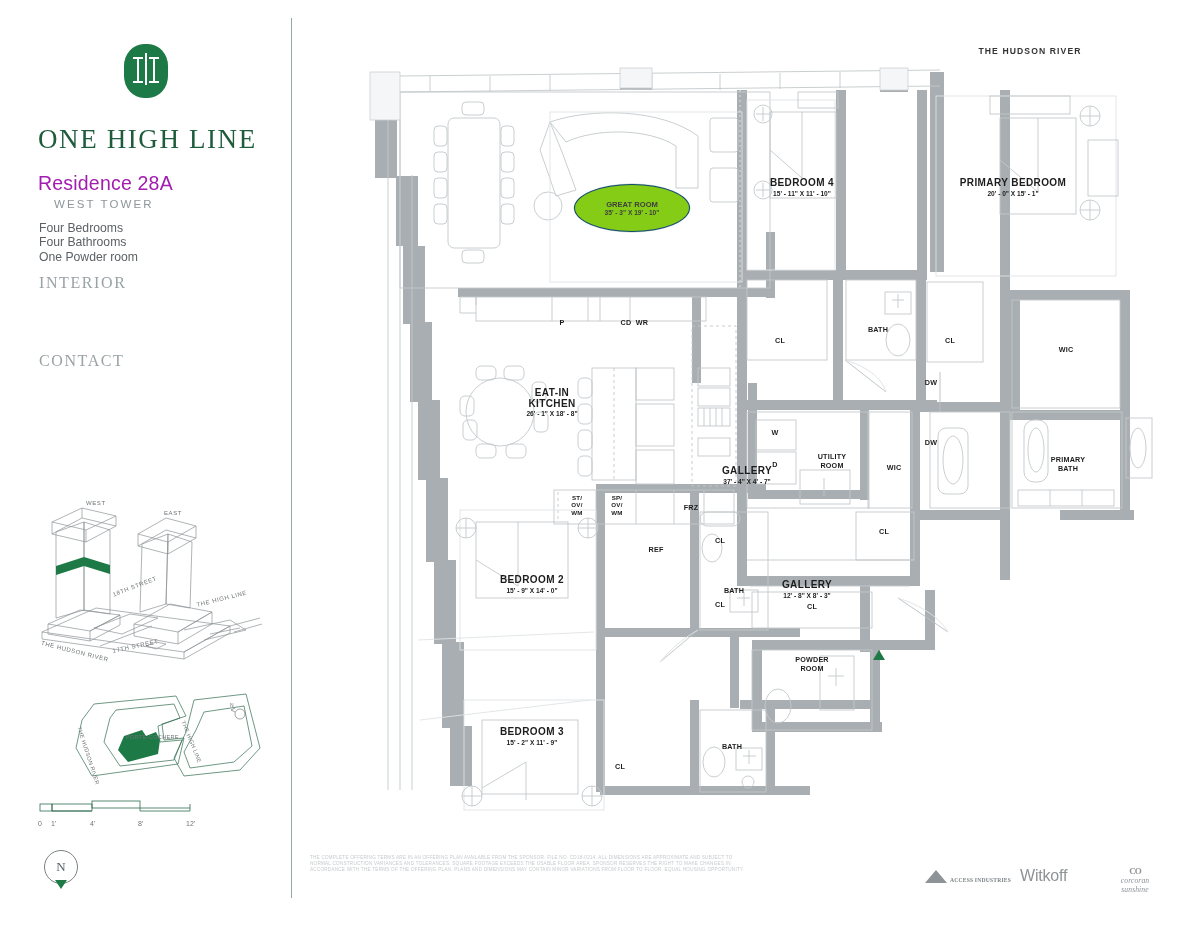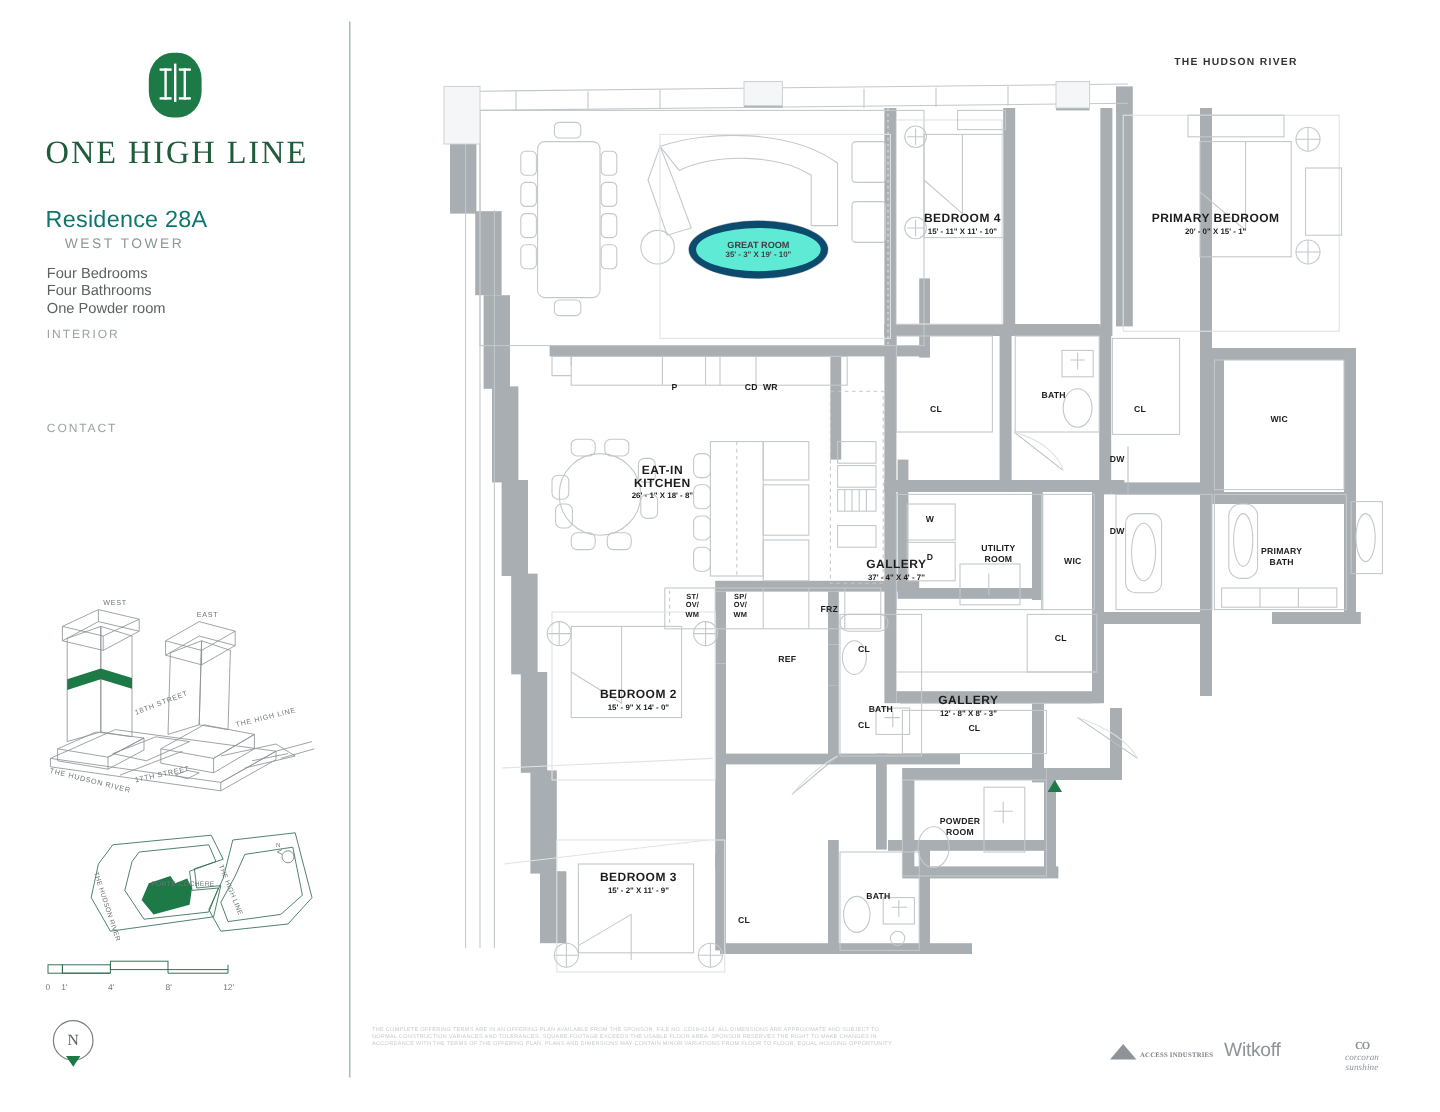--- a/index.html
+++ b/index.html
@@ -26,34 +26,34 @@
   .logo-mark .bar { position:absolute; top:13px; width:2px; height:26px; background:#fff; }
   .logo-mark .bar.l { left:13px; }
   .logo-mark .bar.r { right:13px; }
   .logo-mark .bar.c { left:50%; margin-left:-1px; top:9px; height:32px; }
   .logo-mark .serif { position:absolute; width:10px; height:2px; background:#fff; }
   .logo-mark .s1 { left:9px; top:13px; }
   .logo-mark .s2 { left:9px; top:37px; }
   .logo-mark .s3 { right:9px; top:13px; }
   .logo-mark .s4 { right:9px; top:37px; }
   .logo-text {
-    margin-top:14px; font-family:"Liberation Serif", serif;
+    margin-top:26px; font-family:"Liberation Serif", serif;
     font-size:27px; letter-spacing:1.6px; color:#1f5c3c; white-space:nowrap;
   }
 
   .res-title {
     position:absolute; left:38px; top:172px;
-    font-size:19.5px; color:#0f766e; font-weight:400; letter-spacing:.2px;
+    font-size:19.5px; color:#a21caf; font-weight:400; letter-spacing:.2px;
   }
   .res-sub {
     position:absolute; left:39px; top:198px;
     font-size:11.5px; color:#8d9699; letter-spacing:2.1px;margin-left:15px;
   }
   .spec-list { position:absolute; left:39px; top:221px; font-size:12.2px; line-height:14.4px; color:#5b6164; }
-  .sec-head { font-size:10px; color:#99a2a5; letter-spacing:1.6px; }
+  .sec-head { font-size:16px; color:#99a2a5; letter-spacing:1.6px;font-family:Liberation Serif, serif; }
   .interior-head { position:absolute; left:39px; top:274px; }
   .interior-body { position:absolute; left:39px; top:291px; font-size:12.2px; line-height:14.4px; color:#5b6164; }
   .contact-head { position:absolute; left:39px; top:352px; }
   .contact-body { position:absolute; left:39px; top:369px; font-size:12.2px; line-height:14.6px; color:#5b6164; }
 
   
   .tower-dia { position:absolute; left:34px; top:500px; width:232px; height:160px; }
   .tower-label { position:absolute; font-size:6px; color:#6e7476; letter-spacing:.6px; }
 
   
@@ -91,23 +91,23 @@
   .rm .n { font-size:10px; }
   .rm .d { font-size:6.6px; font-weight:bold; letter-spacing:0; }
   .tag { position:absolute; font-size:7.2px; font-weight:bold; color:#1c1c1c; text-align:center; letter-spacing:.2px; }
   .tag.sm { font-size:6.2px; line-height:7.4px; }
   .greentri {
     position:absolute; width:0; height:0;
     border-left:6px solid transparent; border-right:6px solid transparent;
     border-bottom:10px solid #1d7a46;
   }
   .ellipse-lbl {
-    position:absolute; border:6px solid #0c4a6e; border-radius:50%;
+    position:absolute; border:1px solid #0c4a6e; border-radius:50%;
     display:flex; flex-direction:column; align-items:center; justify-content:center;
-    background:#5eead4;
+    background:#84cc16;
   }
 
   
   .disclaimer {
     position:absolute; left:310px; top:855px; width:440px;
     font-size:4.6px; line-height:6.2px; color:#c6cacc; letter-spacing:.25px;
   }
   .logos { position:absolute; left:925px; top:866px; width:235px; height:30px; }
   .logo-access { position:absolute; left:0; top:4px; display:flex; align-items:flex-end; gap:3px; }
   .tri-mark { width:0;height:0;border-left:11px solid transparent;border-right:11px solid transparent;border-bottom:13px solid #8d9397; }
@@ -564,21 +564,21 @@
       <div>BATH</div>
     </div>
     <div class="tag" style="left:492px; top:452px; width:80px; line-height:9px;">
       <div>UTILITY</div>
       <div>ROOM</div>
     </div>
     <div class="tag" style="left:458px; top:428px; width:34px;">W</div>
     <div class="tag" style="left:458px; top:460px; width:34px;">D</div>
     <div class="tag" style="left:560px; top:527px; width:48px;">CL</div>
     <div class="tag" style="left:460px; top:602px; width:104px;">CL</div>
-    <div class="tag" style="left:460px; top:655px; width:80px; line-height:9px;margin-top:25px;">
+    <div class="tag" style="left:472px; top:655px; width:80px; line-height:9px;">
       <div>POWDER</div>
       <div>ROOM</div>
     </div>
     <div class="greentri" style="left:573px; top:650px;"></div>
 
     <div class="tag" style="left:410px; top:586px; width:48px;">BATH</div>
     <div class="tag" style="left:400px; top:536px; width:40px;">CL</div>
     <div class="tag" style="left:400px; top:600px; width:40px;">CL</div>
     <div class="tag" style="left:408px; top:742px; width:48px;">BATH</div>
     <div class="tag" style="left:300px; top:762px; width:40px;">CL</div>

